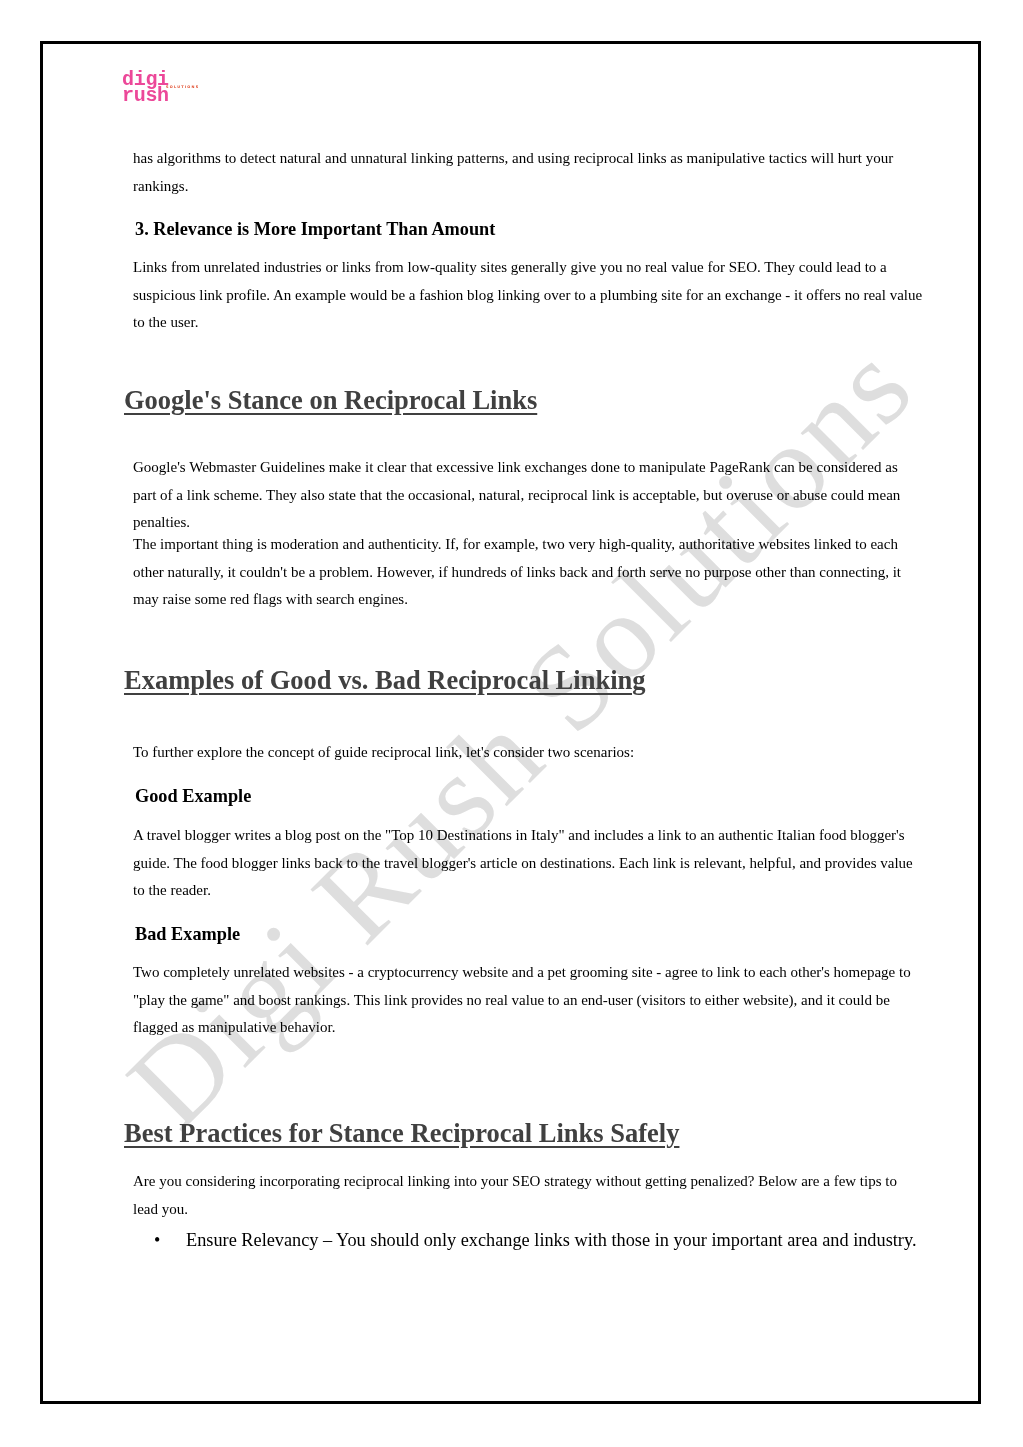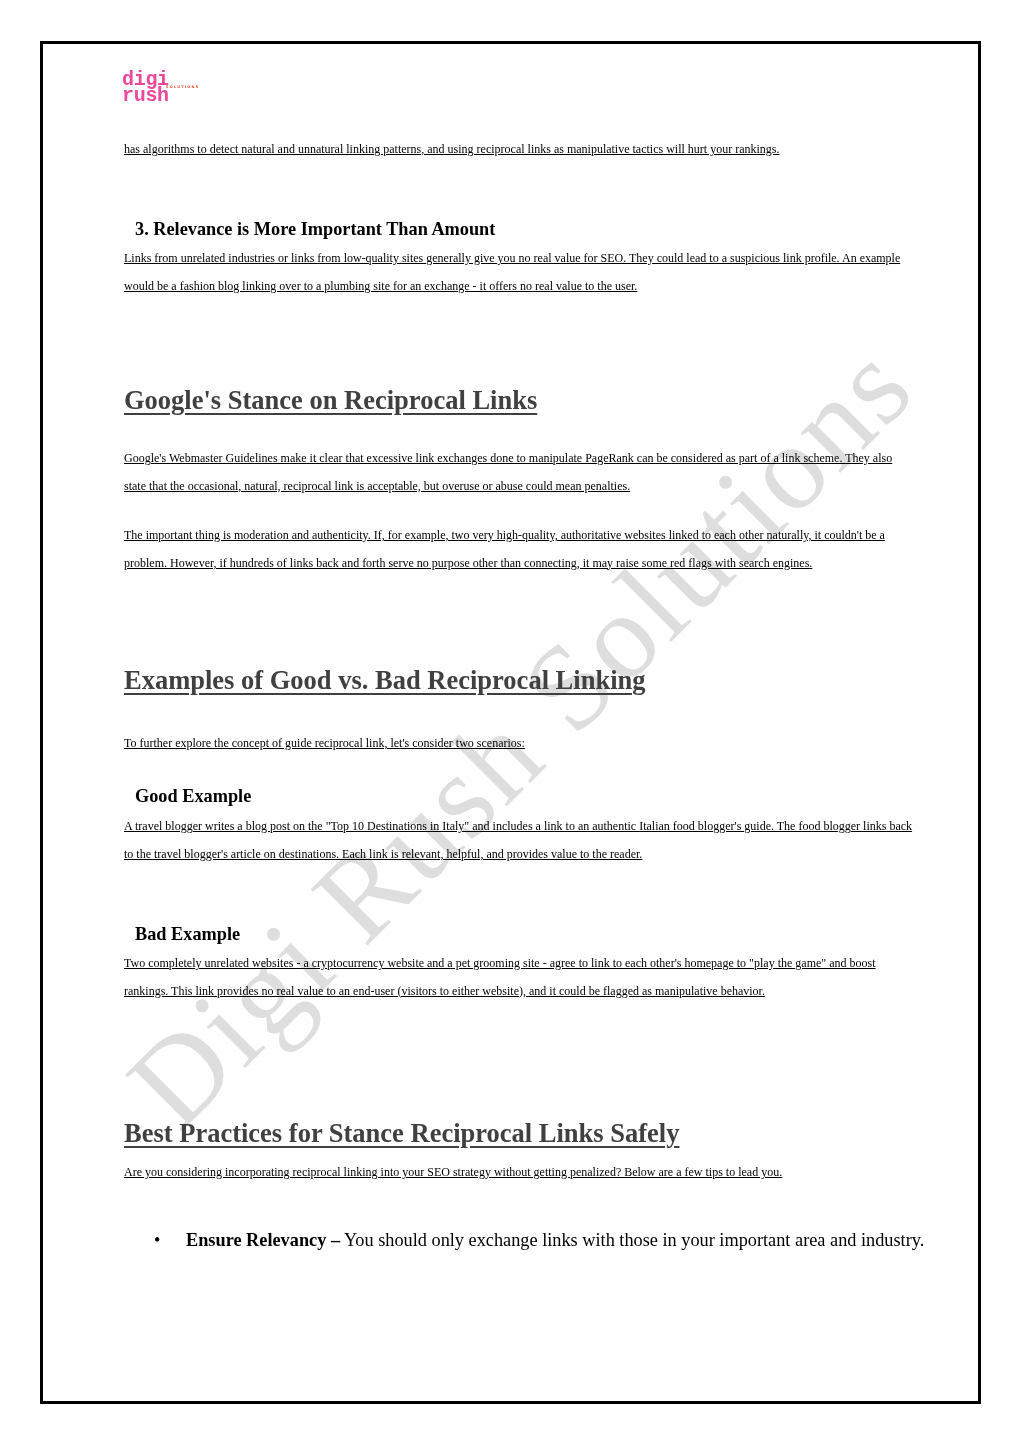--- a/index.html
+++ b/index.html
@@ -71,24 +71,23 @@
       position: absolute;
       left: 124px;
       top: 0;
       width: 790px;
       z-index: 1;
     }
     .p {
       position: absolute;
       left: 0;
       width: 790px;
-      font-size: 12px;
+      font-size: 15px;
       line-height: 27.6px;
-      margin: 0;
-      text-decoration: underline;
+      margin: 9px;
     }
     .subhead {
       position: absolute;
       left: 0;
       font-size: 18.3px;
       font-weight: bold;
       line-height: 24px;
       margin: 11px;
     }
     .h2 {
@@ -116,21 +115,21 @@
       top: 0;
       width: 20px;
       font-size: 18px;
     }
     .bullet-text {
       position: absolute;
       left: 32px;
       top: 0;
       width: 740px;
     }
-    .bold { font-weight: bold; }
+    .bold { font-weight: normal; }
   </style>
 </head>
 <body>
 
 <div class="page-frame"></div>
 
 <div class="logo">
   <span class="logo-main">digi rush</span>
   <span class="logo-sub">SOLUTIONS</span>
 </div>

